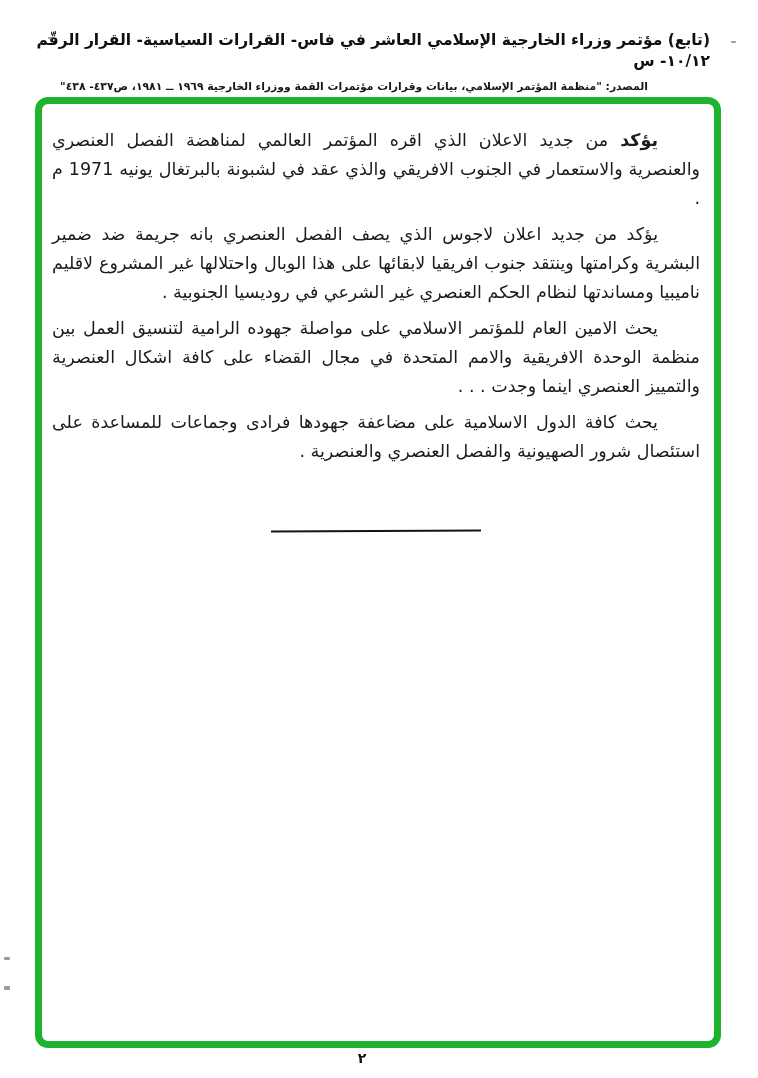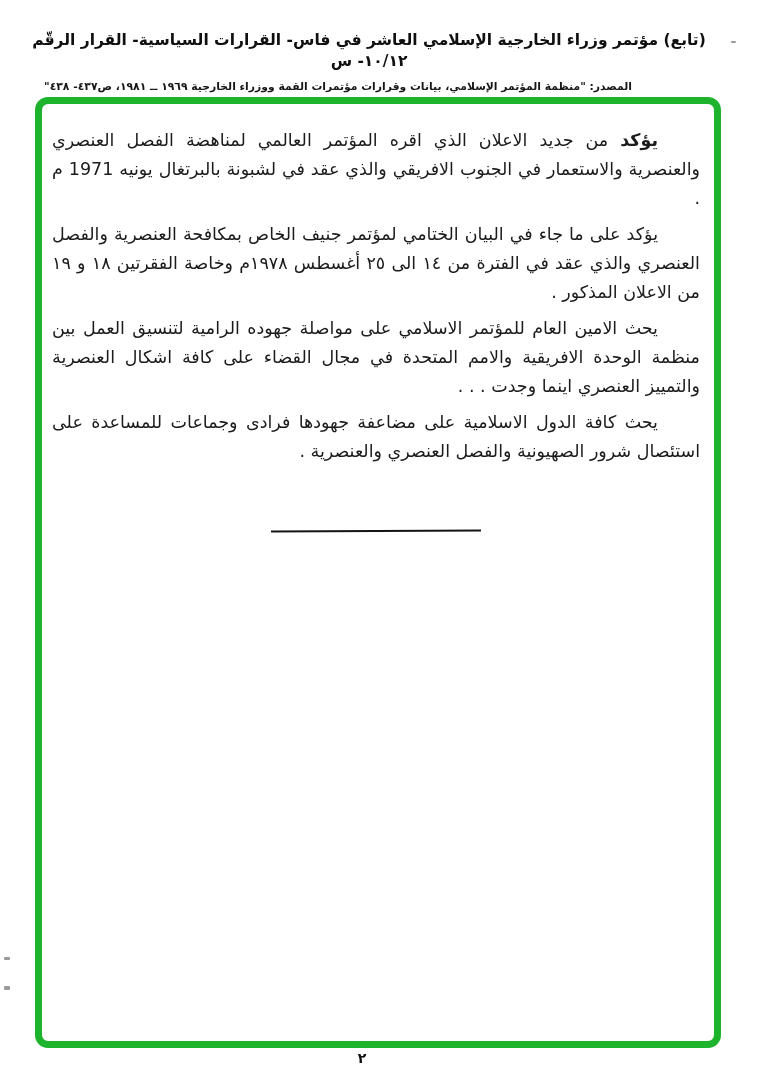--- a/index.html
+++ b/index.html
@@ -9,21 +9,21 @@
     margin:0 auto;
     background:#ffffff;
     font-family:"DejaVu Sans", sans-serif;
     color:#111;
     overflow:hidden;
   }
   .header {
     position:absolute;
     top:30px; right:48px; left:28px;
     direction:rtl;
-    text-align:center;
+    text-align:right;
   }
   .doc-title {
     font-size:15.5px;
     font-weight:bold;
     color:#101010;
     line-height:1.35;
   }
   .doc-source {
     font-size:10.8px;
     font-weight:bold;
@@ -85,22 +85,22 @@
   <div class="header">
     <div class="doc-title">(تابع) مؤتمر وزراء الخارجية الإسلامي العاشر في فاس- القرارات السياسية- القرار الرقّم ١٠/١٢- س</div>
     <div class="doc-source">المصدر: "منظمة المؤتمر الإسلامي، بيانات وقرارات مؤتمرات القمة ووزراء الخارجية ١٩٦٩ ــ ١٩٨١، ص٤٣٧- ٤٣٨"</div>
   </div>
 
   <div class="frame">
     <div class="content">
 
       <p><b class="lead">يؤكد</b><span> من جديد الاعلان الذي اقره المؤتمر العالمي لمناهضة الفصل العنصري والعنصرية والاستعمار في الجنوب الافريقي  والذي عقد في لشبونة بالبرتغال يونيه 1971 م .</span></p>
 
+      <p><span>يؤكد من جديد اعلان لاجوس الذي يصف الفصل العنصري بانه جريمة ضد ضمير البشرية وكرامتها وينتقد جنوب افريقيا لابقائها على هذا الوبال واحتلالها غير المشروع لاقليم ناميبيا ومساندتها لنظام الحكم العنصري غير الشرعي في روديسيا الجنوبية .</span></p>
 
-      <p><span>يؤكد على ما جاء في البيان الختامي لمؤتمر جنيف الخاص بمكافحة العنصرية والفصل العنصري والذي عقد في الفترة من ١٤ الى ٢٥ أغسطس ١٩٧٨م وخاصة الفقرتين ١٨ و ١٩ من الاعلان المذكور .</span></p>
 
       <p><span>يحث الامين العام للمؤتمر الاسلامي على مواصلة جهوده الرامية لتنسيق العمل بين منظمة الوحدة الافريقية والامم المتحدة في مجال القضاء على كافة اشكال العنصرية والتمييز العنصري اينما وجدت . . .</span></p>
 
       <p><span>يحث كافة الدول الاسلامية على مضاعفة جهودها فرادى وجماعات للمساعدة على استئصال شرور الصهيونية والفصل العنصري والعنصرية .</span></p>
 
       <div class="divider"></div>
 
     </div>
   </div>
 

